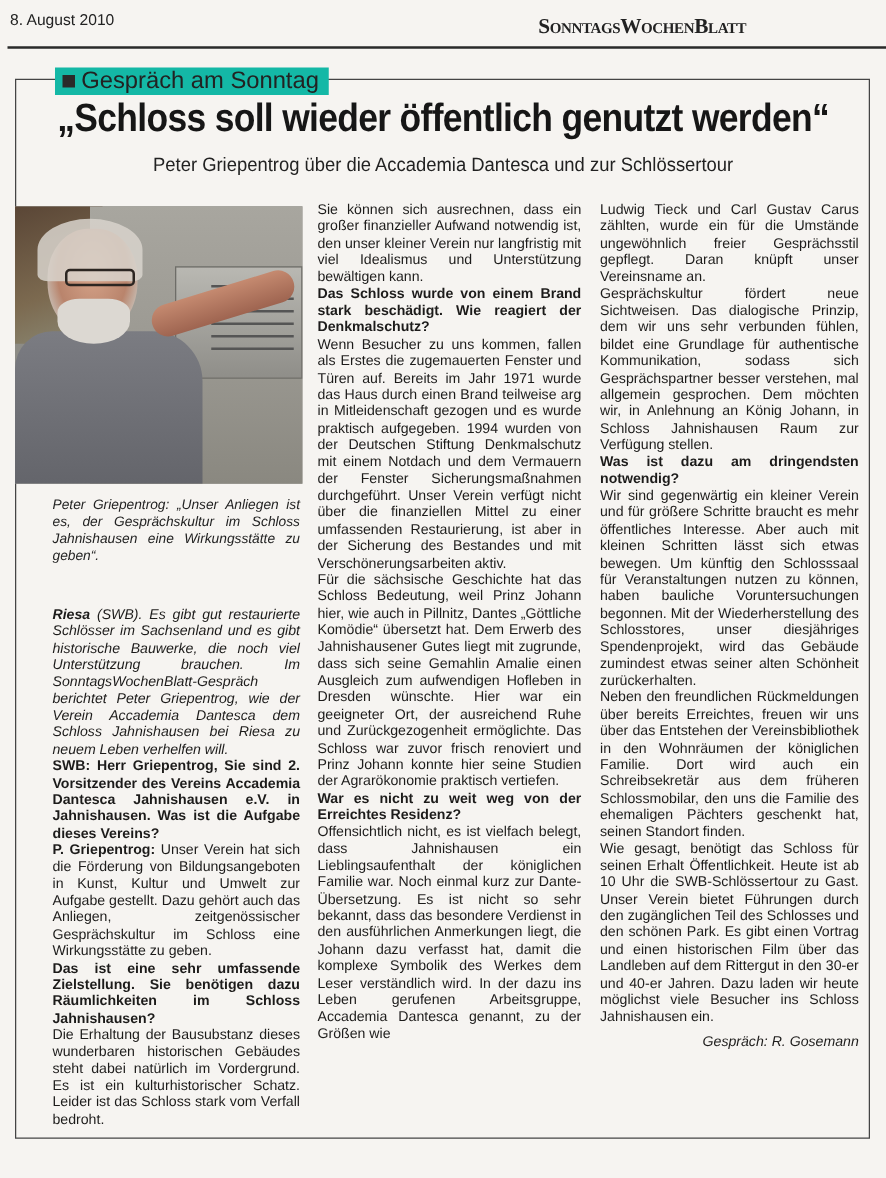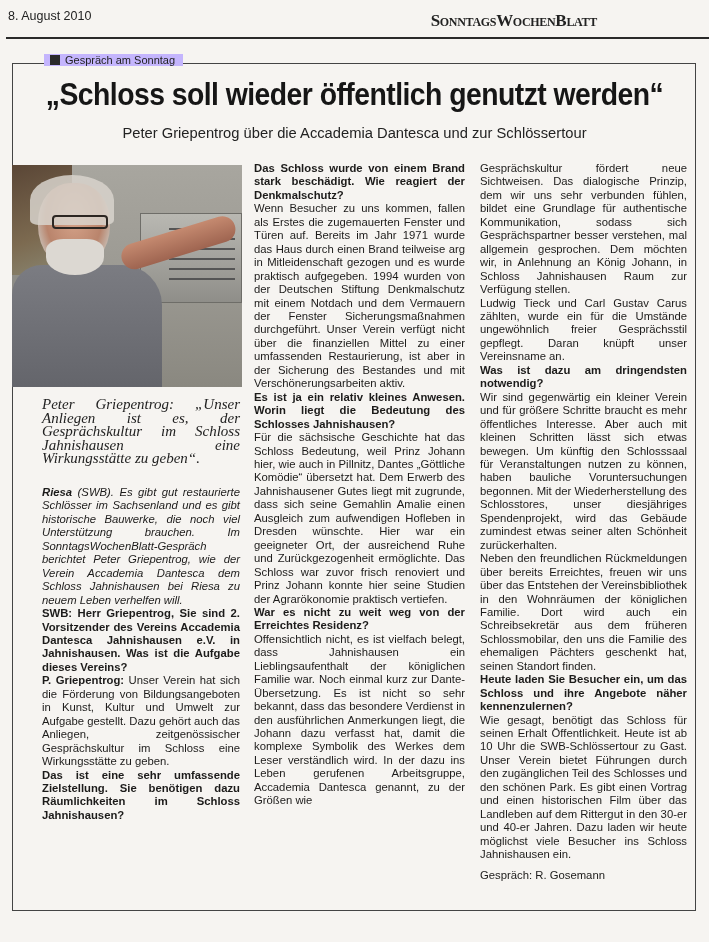--- a/index.html
+++ b/index.html
@@ -26,22 +26,22 @@
     position: absolute; left: 6px; right: 0; top: 37px;
     border-top: 2px solid #2a2a2a;
   }
   .frame {
     position: absolute; left: 12px; top: 63px; width: 684px; height: 848px;
     border: 1.3px solid #444;
     box-sizing: border-box;
   }
   .section-label {
     position: absolute; left: 44px; top: 54px;
-    background: #c4b5fd; padding: 0 8px 0 6px;
-    font-family: "Liberation Sans", sans-serif; font-size: 11px; color: #222;
+    background: #14b8a6; padding: 0 8px 0 6px;
+    font-family: "Liberation Sans", sans-serif; font-size: 19px; color: #222;
     display: flex; align-items: center; gap: 5px;
   }
   .section-label .square {
     width: 10px; height: 10px; background: #2a2a2a; display: inline-block;
   }
   .headline {
     position: absolute; left: 0; right: 0; top: 76px; text-align: center;
     font-family: "Liberation Sans", sans-serif; font-weight: bold;
     font-size: 31.5px; letter-spacing: -0.6px; color: #161616;
     transform: scaleX(0.9); transform-origin: center;
@@ -71,39 +71,39 @@
     background: radial-gradient(ellipse at 50% 40%,#d6a48a 0%,#b9846c 55%,#c9c4bc 80%);
     border-radius: 45% 45% 50% 50%; }
   .photo .hair { position:absolute; left:18px; top:10px; width:84px; height:50px;
     border-radius: 50% 50% 10% 10%; background: #d8d4cc; opacity:.85; }
   .photo .glasses { position:absolute; left:40px; top:50px; width:52px; height:10px;
     border: 2px solid #2c2622; border-radius: 4px; }
   .photo .beard { position:absolute; left:34px; top:74px; width:58px; height:36px;
     background:#dcd8d2; border-radius: 30% 30% 50% 50%; }
   .caption {
     position: absolute; left: 42px; top: 398px; width: 198px;
-    font-family: Liberation Serif, serif; font-style: italic;
-    font-size: 15px; line-height: 13.5px; color: #222; text-align: justify;
+    font-family: Liberation Sans, sans-serif; font-style: italic;
+    font-size: 11px; line-height: 13.5px; color: #222; text-align: justify;
   }
   .caption .credit { display:block; text-align: right; }
   .col {
     position: absolute;
     font-family: "Liberation Sans", sans-serif;
     font-size: 11.3px; line-height: 13.45px; color: #1c1b1a;
     text-align: justify; hyphens: manual;
   }
   .col p { margin: 0; }
   .col .q { font-weight: bold; }
   .col .lead { font-style: italic; }
   .col .lead b { font-style: italic; }
   .col1 { left: 42px; top: 486px; width: 198px; }
   .col1 .lead { }
   .col2 { left: 254px; top: 162px; width: 211px; }
   .col3 { left: 480px; top: 162px; width: 207px; }
-  .col3 .sig { margin-top: 7px; }
+  .col3 .sig { text-align: right; font-style: italic; margin-top: 7px; }
 </style>
 </head>
 <body>
 
 <div class="masthead-date">8. August 2010</div>
 <div class="masthead-brand">SonntagsWochenBlatt</div>
 <div class="masthead-rule"></div>
 
 <div class="frame"></div>
 
@@ -136,33 +136,33 @@
 
 <div class="caption">
   <span>Peter Griepentrog: „Unser Anliegen ist es, der Gesprächskultur im Schloss Jahnishausen eine Wirkungsstätte zu geben“.</span>
 </div>
 
 <div class="col col1">
   <p class="lead"><b>Riesa</b><span> (SWB). Es gibt gut restaurierte Schlösser im Sachsenland und es gibt historische Bauwerke, die noch viel Unterstützung brauchen. Im SonntagsWochenBlatt-Gespräch berichtet Peter Griepentrog, wie der Verein Accademia Dantesca dem Schloss Jahnishausen bei Riesa zu neuem Leben verhelfen will.</span></p>
   <p class="q">SWB: Herr Griepentrog, Sie sind 2. Vorsitzender des Vereins Accademia Dantesca Jahnishausen e.V. in Jahnishausen. Was ist die Aufgabe dieses Vereins?</p>
   <p><b>P. Griepentrog:</b><span> Unser Verein hat sich die Förderung von Bildungsangeboten in Kunst, Kultur und Umwelt zur Aufgabe gestellt. Dazu gehört auch das Anliegen, zeitgenössischer Gesprächskultur im Schloss eine Wirkungsstätte zu geben.</span></p>
   <p class="q">Das ist eine sehr umfassende Zielstellung. Sie benötigen dazu Räumlichkeiten im Schloss Jahnishausen?</p>
+  <p>Die Erhaltung der Bausubstanz dieses wunderbaren historischen Gebäudes steht dabei natürlich im Vordergrund. Es ist ein kulturhistorischer Schatz. Leider ist das Schloss stark vom Verfall bedroht.</p>
 </div>
 
 <div class="col col2">
+  <p>Sie können sich ausrechnen, dass ein großer finanzieller Aufwand notwendig ist, den unser kleiner Verein nur langfristig mit viel Idealismus und Unterstützung bewältigen kann.</p>
   <p class="q">Das Schloss wurde von einem Brand stark beschädigt. Wie reagiert der Denkmalschutz?</p>
   <p>Wenn Besucher zu uns kommen, fallen als Erstes die zugemauerten Fenster und Türen auf. Bereits im Jahr 1971 wurde das Haus durch einen Brand teilweise arg in Mitleidenschaft gezogen und es wurde praktisch aufgegeben. 1994 wurden von der Deutschen Stiftung Denkmalschutz mit einem Notdach und dem Vermauern der Fenster Sicherungsmaßnahmen durchgeführt. Unser Verein verfügt nicht über die finanziellen Mittel zu einer umfassenden Restaurierung, ist aber in der Sicherung des Bestandes und mit Verschönerungsarbeiten aktiv.</p>
-  <p class="q">Es ist ja ein relativ kleines Anwesen. Worin liegt die Bedeutung des Schlosses Jahnishausen?</p>
   <p>Für die sächsische Geschichte hat das Schloss Bedeutung, weil Prinz Johann hier, wie auch in Pillnitz, Dantes „Göttliche Komödie“ übersetzt hat. Dem Erwerb des Jahnishausener Gutes liegt mit zugrunde, dass sich seine Gemahlin Amalie einen Ausgleich zum aufwendigen Hofleben in Dresden wünschte. Hier war ein geeigneter Ort, der ausreichend Ruhe und Zurückgezogenheit ermöglichte. Das Schloss war zuvor frisch renoviert und Prinz Johann konnte hier seine Studien der Agrarökonomie praktisch vertiefen.</p>
   <p class="q">War es nicht zu weit weg von der Erreichtes Residenz?</p>
   <p>Offensichtlich nicht, es ist vielfach belegt, dass Jahnishausen ein Lieblingsaufenthalt der königlichen Familie war. Noch einmal kurz zur Dante-Übersetzung. Es ist nicht so sehr bekannt, dass das besondere Verdienst in den ausführlichen Anmerkungen liegt, die Johann dazu verfasst hat, damit die komplexe Symbolik des Werkes dem Leser verständlich wird. In der dazu ins Leben gerufenen Arbeitsgruppe, Accademia Dantesca genannt, zu der Größen wie</p>
 </div>
 
 <div class="col col3">
+  <p>Ludwig Tieck und Carl Gustav Carus zählten, wurde ein für die Umstände ungewöhnlich freier Gesprächsstil gepflegt. Daran knüpft unser Vereinsname an.</p>
   <p>Gesprächskultur fördert neue Sichtweisen. Das dialogische Prinzip, dem wir uns sehr verbunden fühlen, bildet eine Grundlage für authentische Kommunikation, sodass sich Gesprächspartner besser verstehen, mal allgemein gesprochen. Dem möchten wir, in Anlehnung an König Johann, in Schloss Jahnishausen Raum zur Verfügung stellen.</p>
-  <p>Ludwig Tieck und Carl Gustav Carus zählten, wurde ein für die Umstände ungewöhnlich freier Gesprächsstil gepflegt. Daran knüpft unser Vereinsname an.</p>
   <p class="q">Was ist dazu am dringendsten notwendig?</p>
   <p>Wir sind gegenwärtig ein kleiner Verein und für größere Schritte braucht es mehr öffentliches Interesse. Aber auch mit kleinen Schritten lässt sich etwas bewegen. Um künftig den Schlosssaal für Veranstaltungen nutzen zu können, haben bauliche Voruntersuchungen begonnen. Mit der Wiederherstellung des Schlosstores, unser diesjähriges Spendenprojekt, wird das Gebäude zumindest etwas seiner alten Schönheit zurückerhalten.</p>
   <p>Neben den freundlichen Rückmeldungen über bereits Erreichtes, freuen wir uns über das Entstehen der Vereinsbibliothek in den Wohnräumen der königlichen Familie. Dort wird auch ein Schreibsekretär aus dem früheren Schlossmobilar, den uns die Familie des ehemaligen Pächters geschenkt hat, seinen Standort finden.</p>
-  <p class="q">Heute laden Sie Besucher ein, um das Schloss und ihre Angebote näher kennenzulernen?</p>
   <p>Wie gesagt, benötigt das Schloss für seinen Erhalt Öffentlichkeit. Heute ist ab 10 Uhr die SWB-Schlössertour zu Gast. Unser Verein bietet Führungen durch den zugänglichen Teil des Schlosses und den schönen Park. Es gibt einen Vortrag und einen historischen Film über das Landleben auf dem Rittergut in den 30-er und 40-er Jahren. Dazu laden wir heute möglichst viele Besucher ins Schloss Jahnishausen ein.</p>
   <p class="sig">Gespräch: R. Gosemann</p>
 </div>
 
 </body></html>

